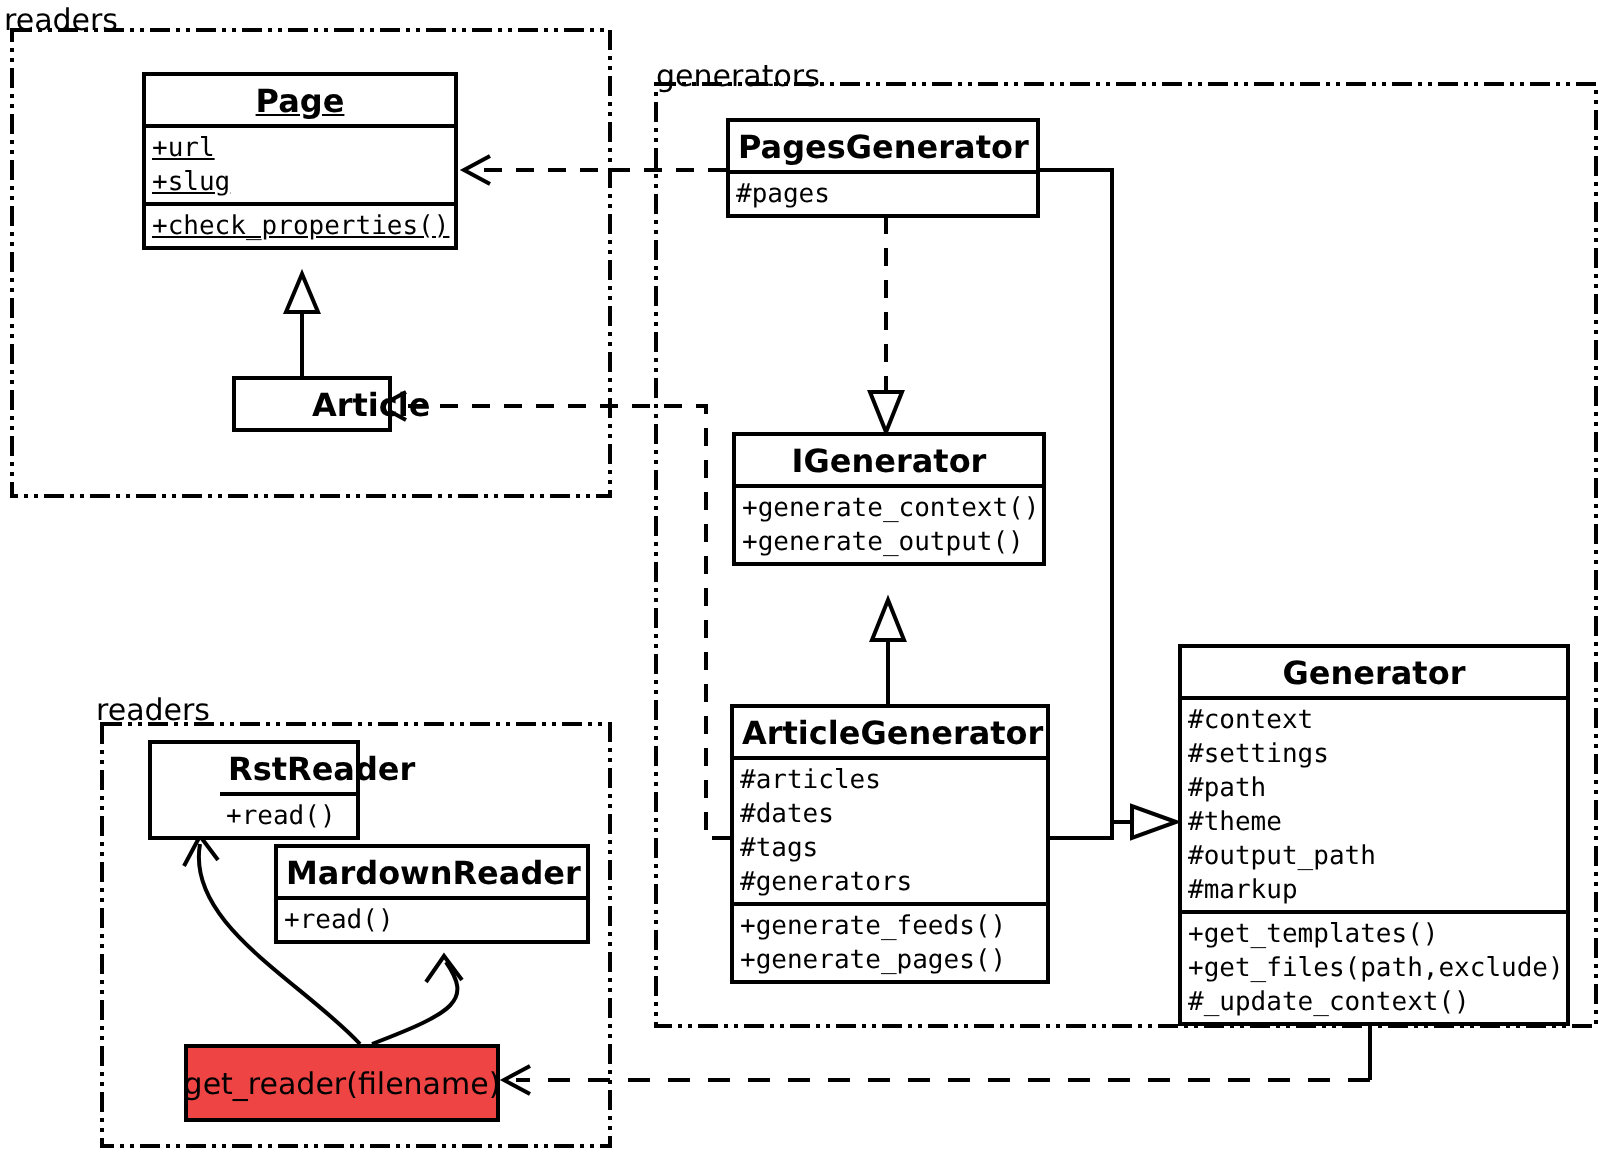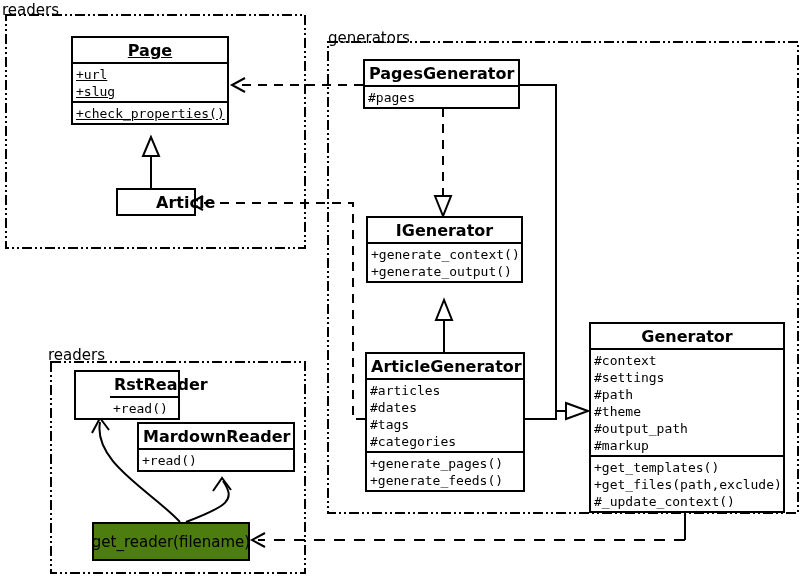--- a/index.html
+++ b/index.html
@@ -5,21 +5,21 @@
   html,body{margin:0;padding:0;background:#ffffff;}
   #canvas{position:relative;width:803px;height:579px;background:#ffffff;overflow:hidden;
           font-family:"DejaVu Sans",sans-serif;color:#000;}
   #wires{position:absolute;left:0;top:0;z-index:0;}
   .pkg-label{position:absolute;z-index:3;font:15px "DejaVu Sans",sans-serif;color:#000;}
   .uml-class{position:absolute;z-index:2;background:#fff;border:2px solid #000;box-sizing:border-box;}
   .uml-title{font:bold 16px "DejaVu Sans",sans-serif;text-align:center;padding:3px 4px 2px;white-space:nowrap;}
   .uml-stereo{font:13px "DejaVu Sans Mono",monospace;font-weight:normal;text-align:center;line-height:15px;}
   .uml-sect{border-top:2px solid #000;padding:2px 3px 1px;}
   .uml-row{font:13px "DejaVu Sans Mono",monospace;line-height:17px;white-space:pre;}
-  .plain-box{position:absolute;z-index:2;background:#4d7c0f;border:2px solid #000;box-sizing:border-box;
+  .plain-box{position:absolute;z-index:2;background:#ef4444;border:2px solid #000;box-sizing:border-box;
              display:flex;align-items:center;justify-content:center;font:15px "DejaVu Sans",sans-serif;}
 </style>
 </head>
 <body>
 
 <div id="canvas">
 
   <svg id="wires" width="803" height="579" viewBox="0 0 803 579">
 
     <rect x="6" y="15" width="299" height="233" fill="none" stroke="#000" stroke-width="2" stroke-dasharray="10 3 2 3 2 3"></rect>
@@ -91,25 +91,25 @@
       <div class="uml-row">+generate_output()</div>
     </div>
   </div>
 
   <div class="uml-class" style="left:365px;top:352px;width:160px;">
     <div class="uml-title">ArticleGenerator</div>
     <div class="uml-sect">
       <div class="uml-row">#articles</div>
       <div class="uml-row">#dates</div>
       <div class="uml-row">#tags</div>
-      <div class="uml-row">#categories</div>
+      <div class="uml-row">#generators</div>
     </div>
     <div class="uml-sect">
+      <div class="uml-row">+generate_feeds()</div>
       <div class="uml-row">+generate_pages()</div>
-      <div class="uml-row">+generate_feeds()</div>
     </div>
   </div>
 
   <div class="uml-class" style="left:589px;top:322px;width:196px;">
     <div class="uml-title">Generator</div>
     <div class="uml-sect">
       <div class="uml-row">#context</div>
       <div class="uml-row">#settings</div>
       <div class="uml-row">#path</div>
       <div class="uml-row">#theme</div>

